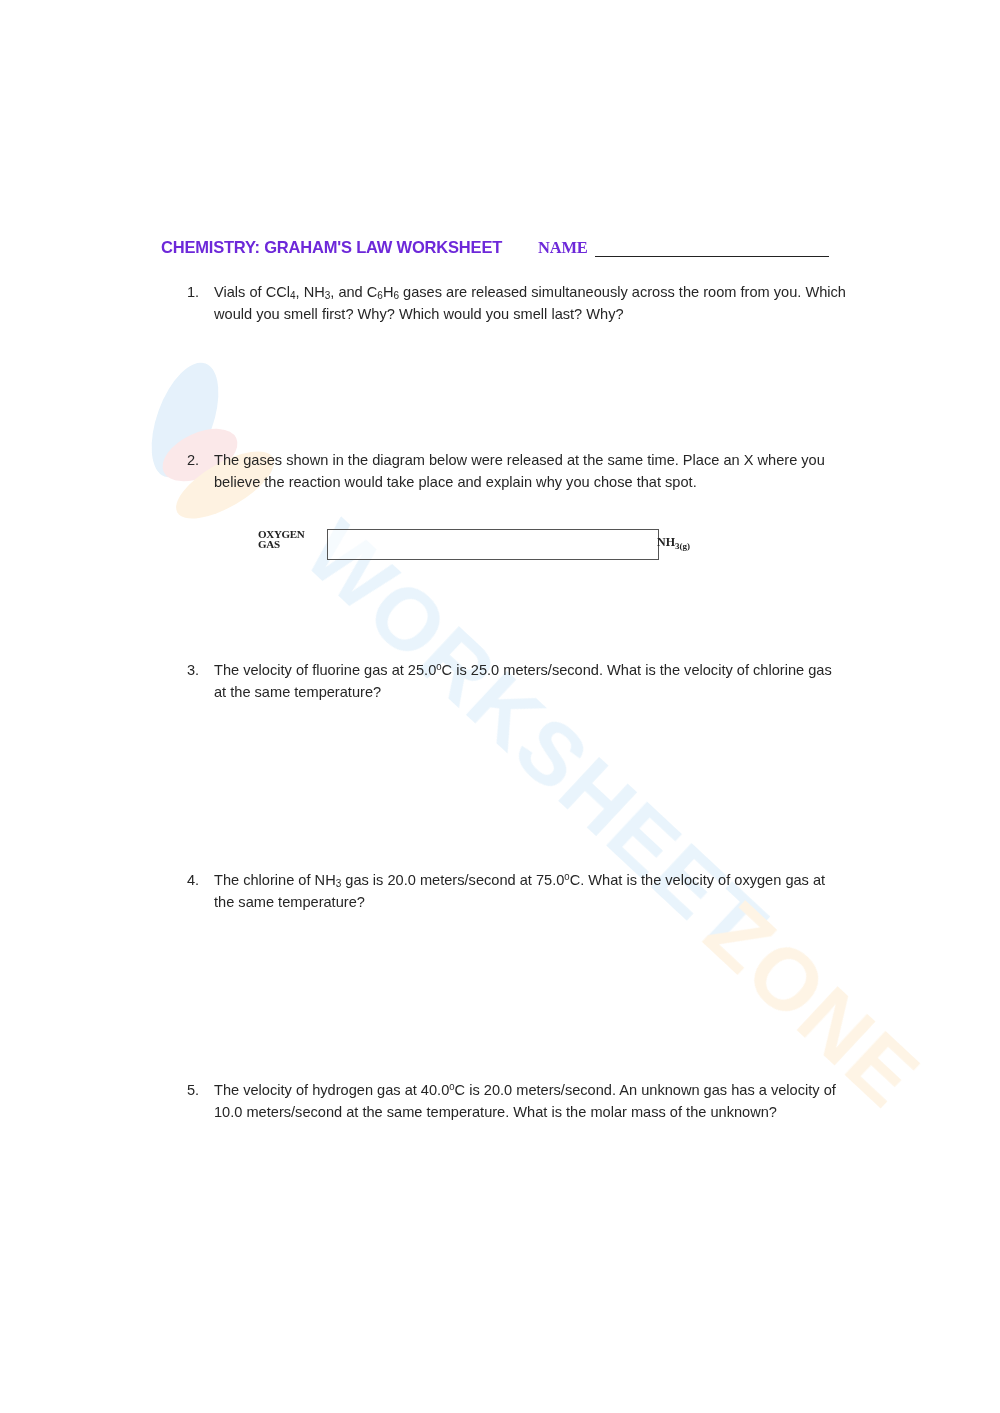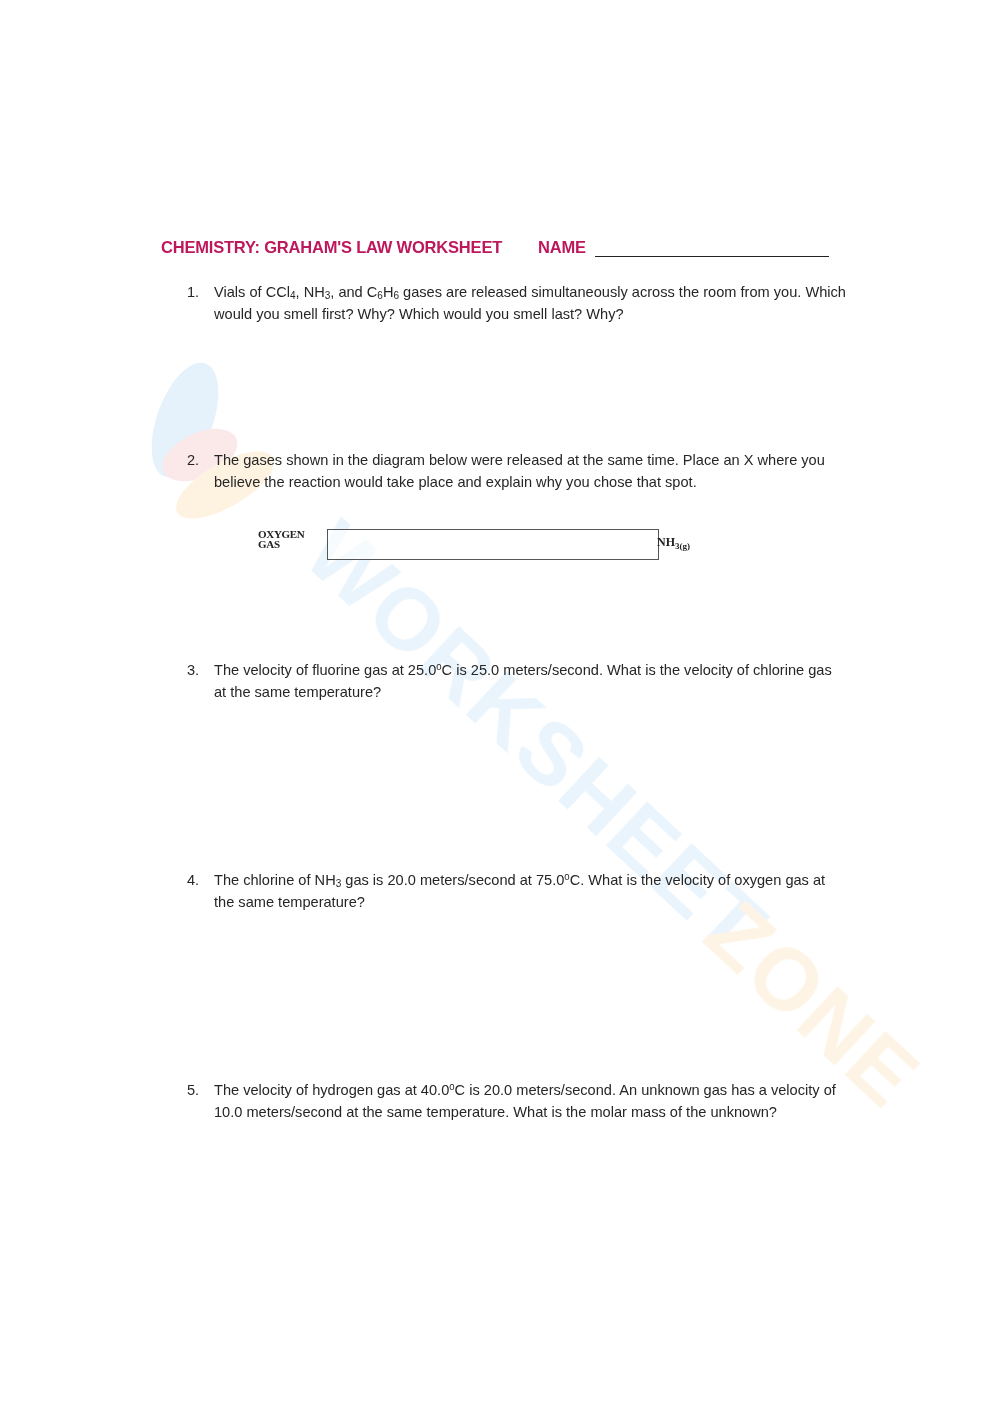--- a/index.html
+++ b/index.html
@@ -29,26 +29,27 @@
       z-index: 1;
     }
     .header {
       position: absolute;
       left: 161px;
       top: 238px;
       font-size: 16.5px;
       font-weight: bold;
       letter-spacing: -0.2px;
       white-space: nowrap;
-      color: #be185d;
+      color: #6d28d9;
     }
     .header .name-label {
       position: absolute;
       left: 377px;
       top: 0;
+      font-family: Liberation Serif, serif;
     }
     .header .name-line {
       position: absolute;
       left: 434px;
       top: 18px;
       width: 234px;
       border-bottom: 1.5px solid #222;
     }
     .question {
       position: absolute;

